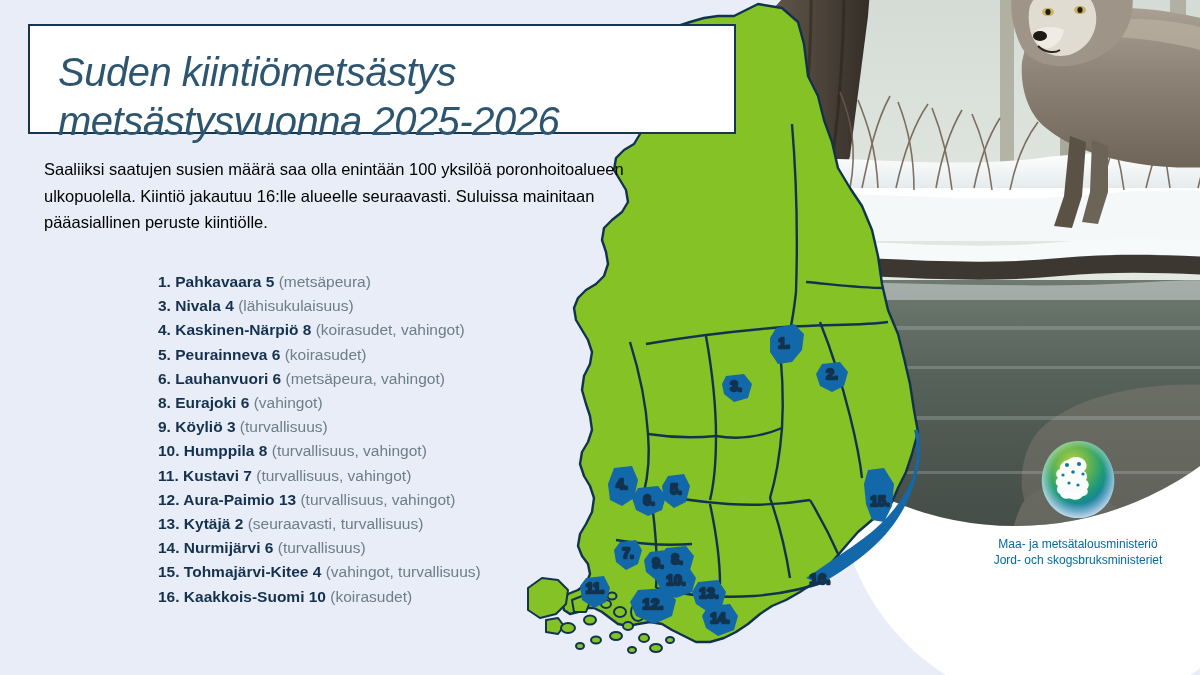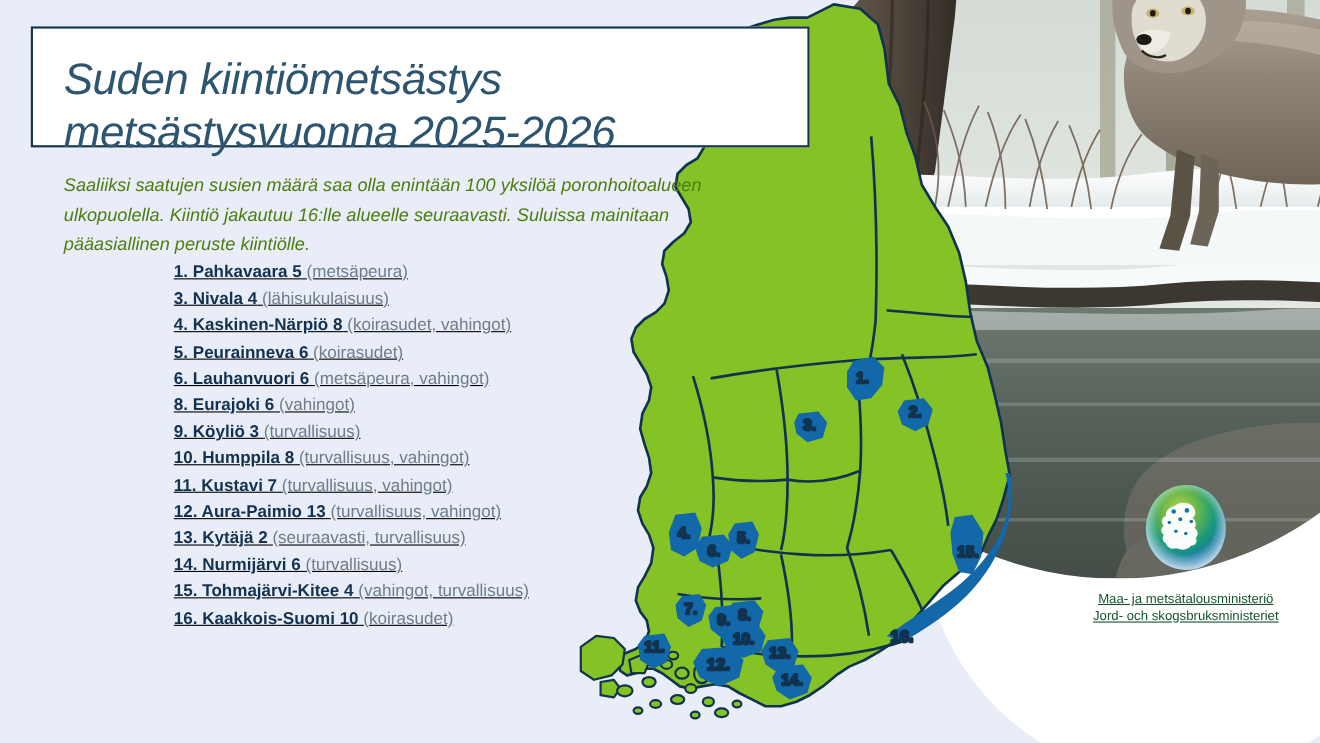--- a/index.html
+++ b/index.html
@@ -34,35 +34,35 @@
   }
   .title-text{
     position:absolute;left:58px;top:48px;width:700px;
     font-size:40px;line-height:49px;font-style:italic;font-weight:300;
     color:#2d5570;letter-spacing:-0.5px;white-space:pre-line;
     pointer-events:none;
   }
 
   
   .intro{
-    position:absolute;left:58px;top:156px;width:590px;
-    font-size:16.5px;line-height:26.5px;color:#4d7c0f;white-space:pre-line;font-style:italic;
-  }
-
-  
-  .qlist{position:absolute;left:158px;top:236px;width:420px;text-decoration:underline;}
+    position:absolute;left:44px;top:156px;width:590px;
+    font-size:16.5px;line-height:26.5px;color:#000000;white-space:pre-line;
+  }
+
+  
+  .qlist{position:absolute;left:158px;top:270px;width:420px;}
   .qrow{font-size:15.5px;line-height:24.2px;white-space:nowrap;}
   .qrow .head{font-weight:bold;color:#14324f;}
   .qrow .note{color:#6d7d89;}
 
   
   .ministry{position:absolute;left:988px;top:438px;width:180px;text-align:center;}
   .ministry svg{display:block;margin:0 auto;}
   .ministry .mtext{
-    margin-top:12px;font-size:12px;line-height:16px;color:#14532d;white-space:pre-line;text-decoration:underline;
+    margin-top:12px;font-size:12px;line-height:16px;color:#0369a1;white-space:pre-line;
   }
 
   
   .mk{font-family:"Liberation Sans",sans-serif;font-weight:bold;fill:#ffffff;}
 </style>
 </head>
 <body>
 
 <div id="stage">
 

